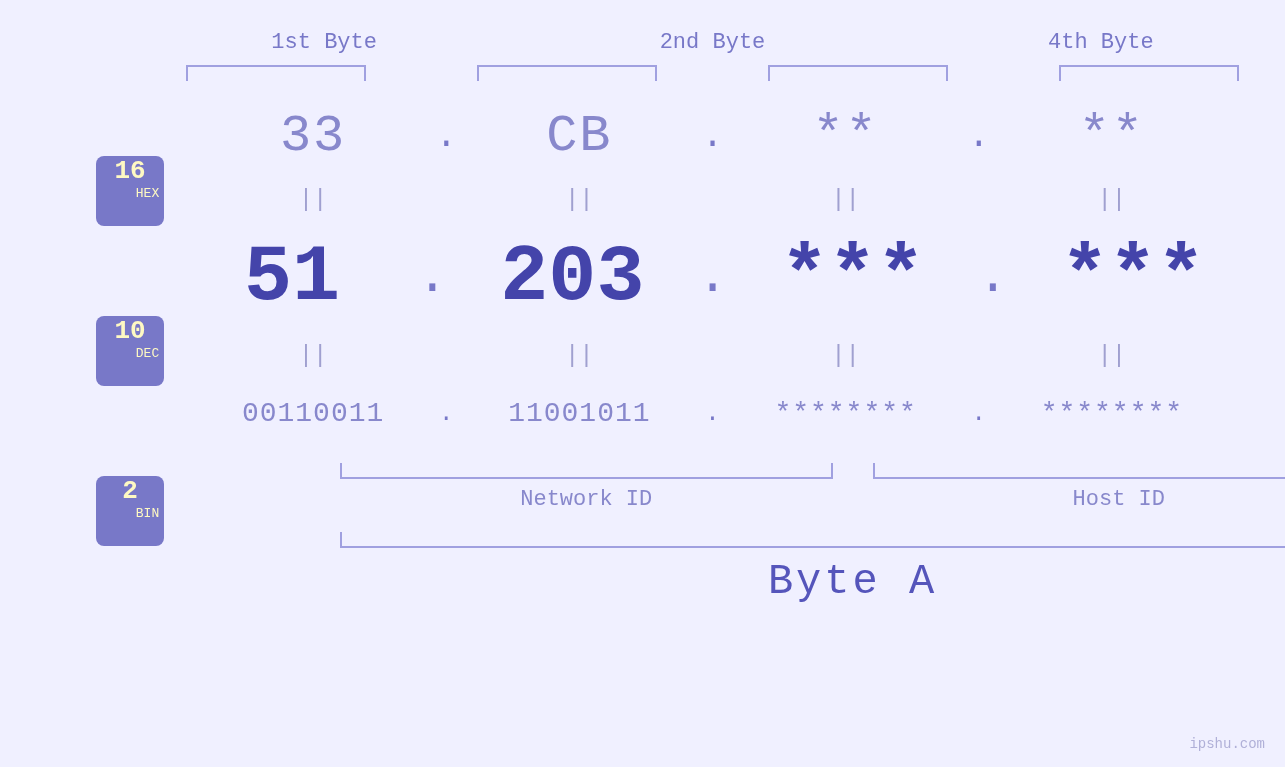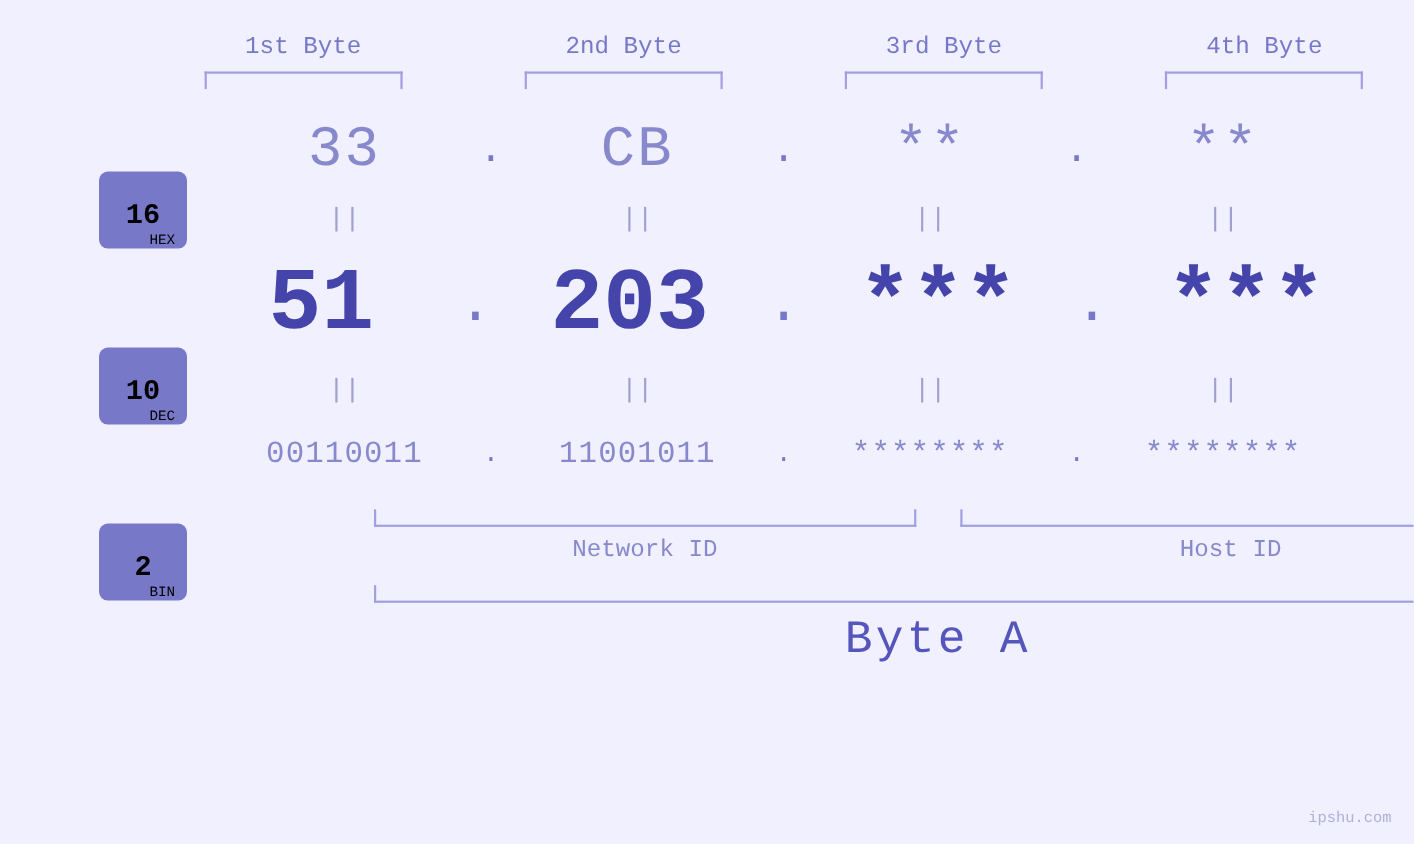--- a/index.html
+++ b/index.html
@@ -76,28 +76,28 @@
       flex-direction: column;
       justify-content: space-around;
       align-items: center;
       width: 140px;
       height: 500px;
       padding-top: 20px;
     }
 
     .badge {
       background: #7878c8;
-      color: #000000;
+      color: #fef9c3;
       border-radius: 8px;
-      width: 80px;
+      width: 68px;
       height: 70px;
       display: flex;
       flex-direction: column;
       align-items: center;
-      justify-content: flex-end;
+      justify-content: flex-start;
       font-size: 26px;
       font-weight: bold;
       font-family: 'Courier New', Courier, monospace;
     }
 
     .badge-sub {
       font-size: 13px;
       font-weight: normal;
       margin-left: 35px;
     }
@@ -283,21 +283,20 @@
     .masked { color: #a0a0d0; }
   </style>
 </head>
 <body>
 
 <div class="container">
 
   <div class="byte-headers">
     <div class="byte-header">1st Byte</div>
     <div class="byte-header">2nd Byte</div>
-    <div class="byte-header">3rd Byte</div>
     <div class="byte-header">4th Byte</div>
   </div>
 
   <div class="bracket-row">
     <div class="bracket-cell">
       <div class="bracket-top"></div>
     </div>
     <div class="bracket-cell">
       <div class="bracket-top"></div>
     </div>

